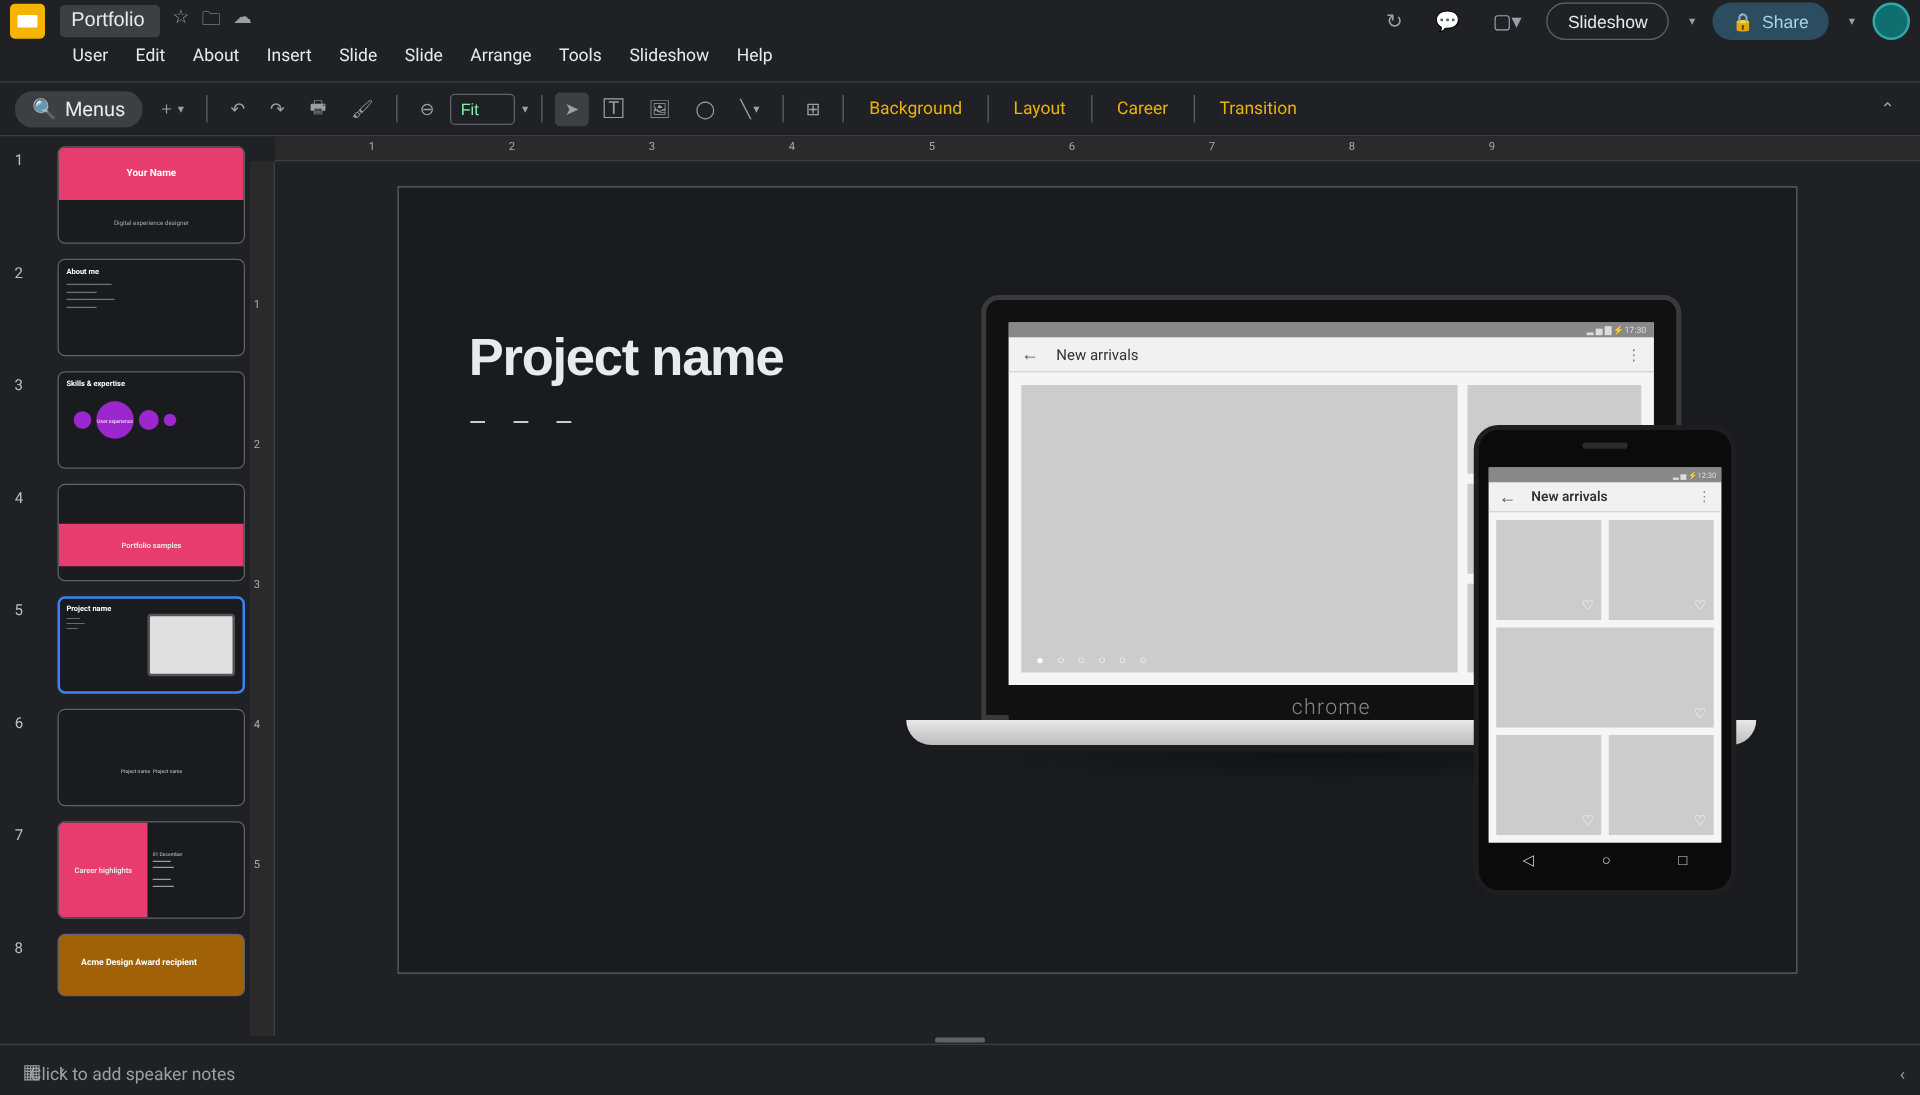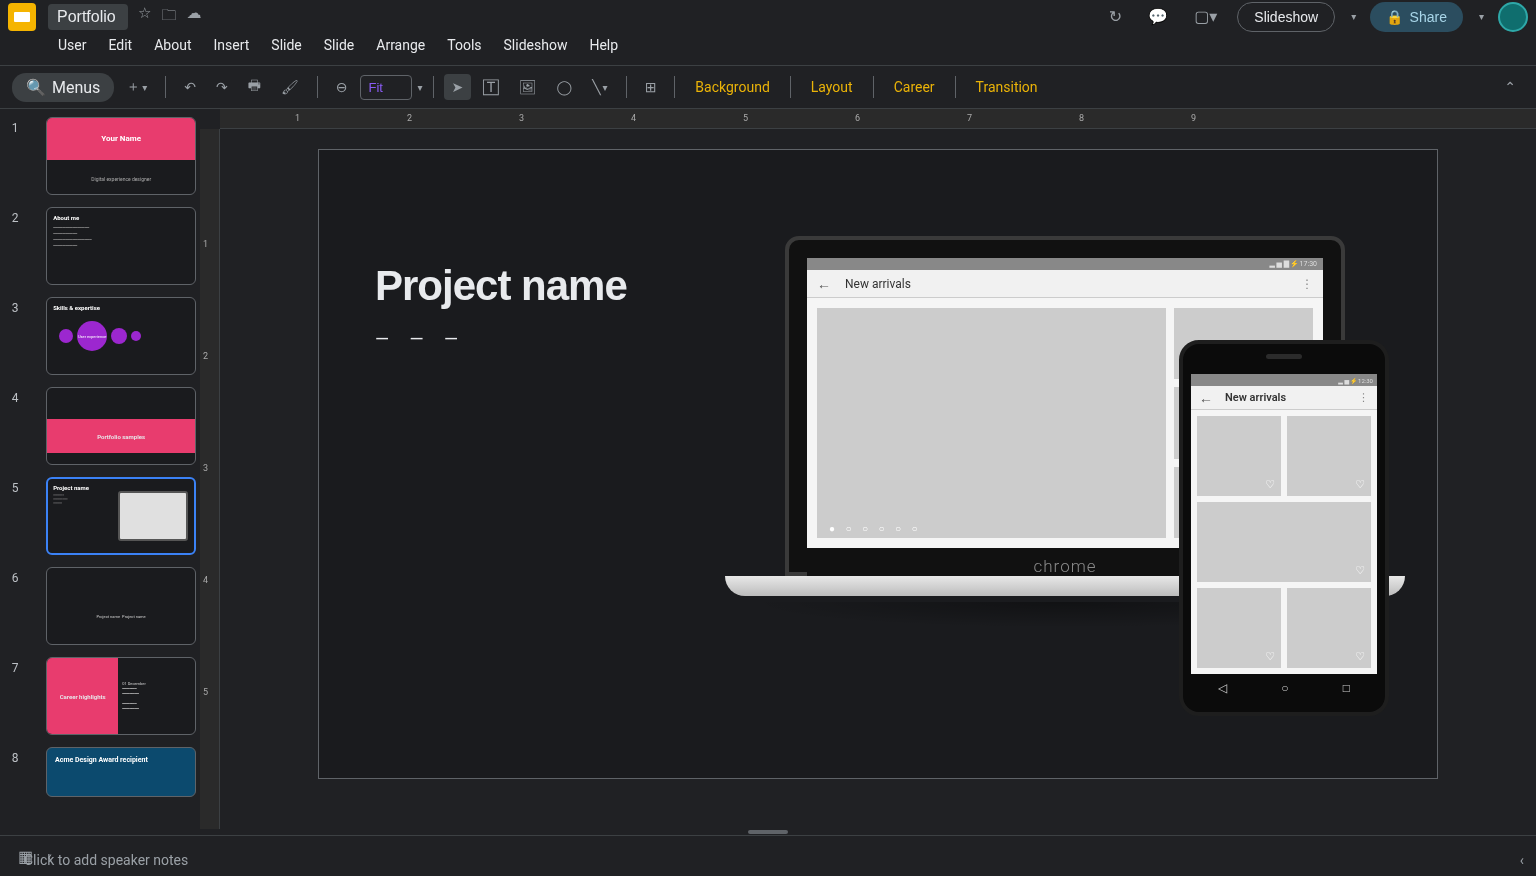--- a/index.html
+++ b/index.html
@@ -18,21 +18,21 @@
 .avatar { width:30px; height:30px; border-radius:50%; border:2px solid #2ea8a8; background:#0f6e6e; cursor:pointer; }
 .menu-bar { display:flex; align-items:center; padding:5px 8px 8px 50px; gap:6px; font-size:14px; }
 .menu-bar .menu-item { padding:4px 8px; cursor:pointer; color:#e8eaed; border-radius:4px; }
 .icon-btn { color:#9aa0a6; font-size:16px; cursor:pointer; padding:4px 6px; border-radius:4px; display:flex; align-items:center; }
 .dropdown-caret { font-size:10px; margin-left:2px; color:#9aa0a6; }
 
 
 .toolbar { display:flex; align-items:center; padding:4px 12px; border-top:1px solid #3c4043; border-bottom:1px solid #3c4043; height:44px; gap:4px; }
 .toolbar .tb-btn { color:#9aa0a6; font-size:14px; padding:5px 8px; cursor:pointer; border-radius:4px; display:flex; align-items:center; }
 .pill { background:#3c4043; color:#e8eaed; border-radius:14px; padding:5px 14px; display:flex; align-items:center; gap:6px; cursor:pointer; }
-.zoom-box { background:transparent; border:1px solid #5f6368; color:#8b5cf6; padding:4px 8px; border-radius:4px; font-size:13px; width:52px; }
+.zoom-box { background:transparent; border:1px solid #5f6368; color:#86efac; padding:4px 8px; border-radius:4px; font-size:13px; width:52px; }
 .sep { width:1px; height:22px; background:#5f6368; margin:0 6px; }
 .tb-text-btn { color:#eab308; font-size:14px; padding:5px 10px; cursor:pointer; border-radius:4px; }
 .toolbar .right-caret { margin-left:auto; }
 
 
 .main { display:flex; height:calc(876px - 28px - 36px - 44px - 48px); }
 
 .filmstrip-wrap { width:200px; display:flex; flex-direction:column; position:relative; }
 .filmstrip { flex:1; overflow-y:auto; padding:8px 4px 8px 8px; }
 .thumb-row { display:flex; align-items:flex-start; margin-bottom:12px; }
@@ -52,21 +52,21 @@
 .thumb-4 .band { background:#e83c6e; height:45%; width:100%; display:flex; align-items:center; justify-content:center; font-size:6px; font-weight:600; }
 .thumb-5 { align-items:flex-start; justify-content:flex-start; padding:5px; }
 .thumb-5 .mock { position:absolute; right:6px; top:12px; width:70px; height:50px; background:#e0e0e0; border:2px solid #555; border-radius:3px;}
 .thumb-6 .imgs { display:flex; gap:2px; padding:4px; height:60%;}
 .thumb-6 .imgs div { flex:1; background:#6b6056; }
 .thumb-6 .labels { display:flex; gap:2px; padding:0 4px; font-size:4px; color:#ccc;}
 .thumb-6 .labels div { flex:1; }
 .thumb-7 { flex-direction:row; }
 .thumb-7 .left { width:48%; background:#e83c6e; height:100%; display:flex; align-items:center; justify-content:center; font-size:6px; font-weight:600; }
 .thumb-7 .right { width:52%; padding:4px; font-size:4px; color:#ccc;}
-.thumb-8 { background:#0c4a6e; align-items:flex-start; justify-content:flex-start; padding:8px;}
+.thumb-8 { background:#a16207; align-items:flex-start; justify-content:flex-start; padding:18px;}
 .thumb-8 .txt { font-size:7px; font-weight:700; color:#fff; line-height:9px;}
 
 
 .canvas-wrap { flex:1; position:relative; overflow:hidden; }
 .ruler-h { position:absolute; top:0; left:20px; right:0; height:20px; background:#2a2a2a; border-bottom:1px solid #3c4043; }
 .ruler-h .tick { position:absolute; top:4px; font-size:9px; color:#aaa; }
 .ruler-v { position:absolute; top:20px; left:0; width:20px; bottom:0; background:#2a2a2a; border-right:1px solid #3c4043; }
 .ruler-v .tick { position:absolute; left:3px; font-size:9px; color:#aaa; }
 .canvas { position:absolute; top:20px; left:20px; right:0; bottom:0; display:flex; align-items:flex-start; justify-content:center; padding:20px 20px; }
 .slide { width:1120px; height:630px; background:#1a1b1e; border:1px solid #5f6368; position:relative; }

